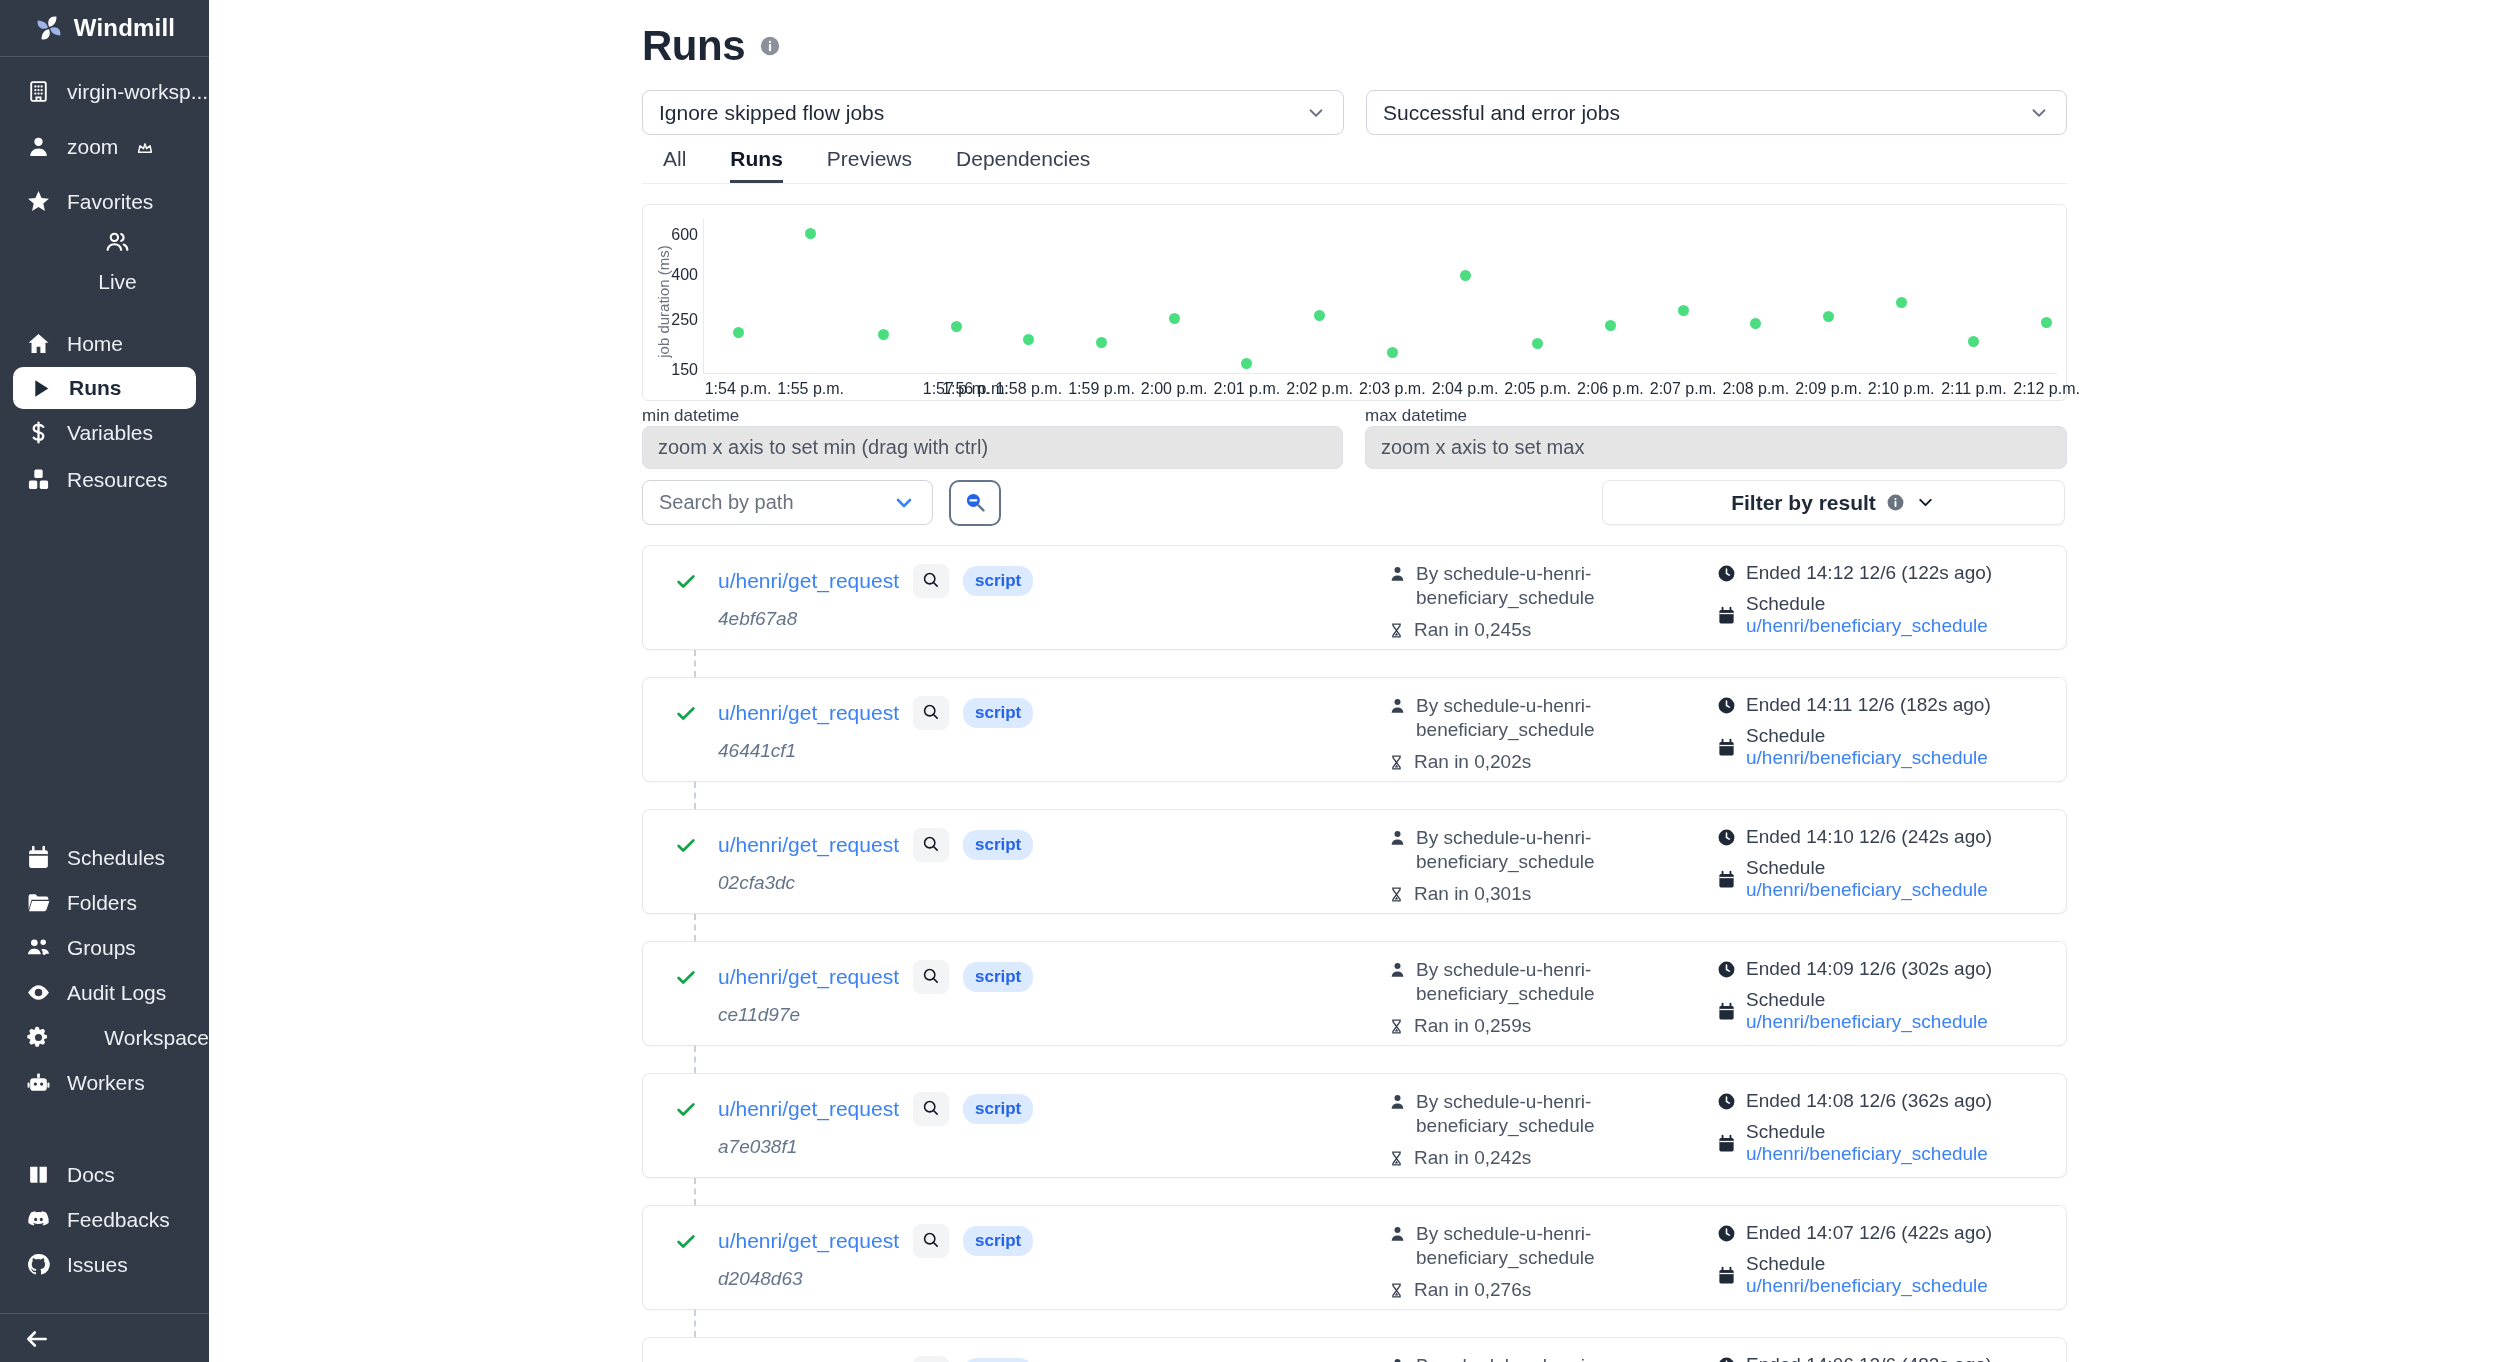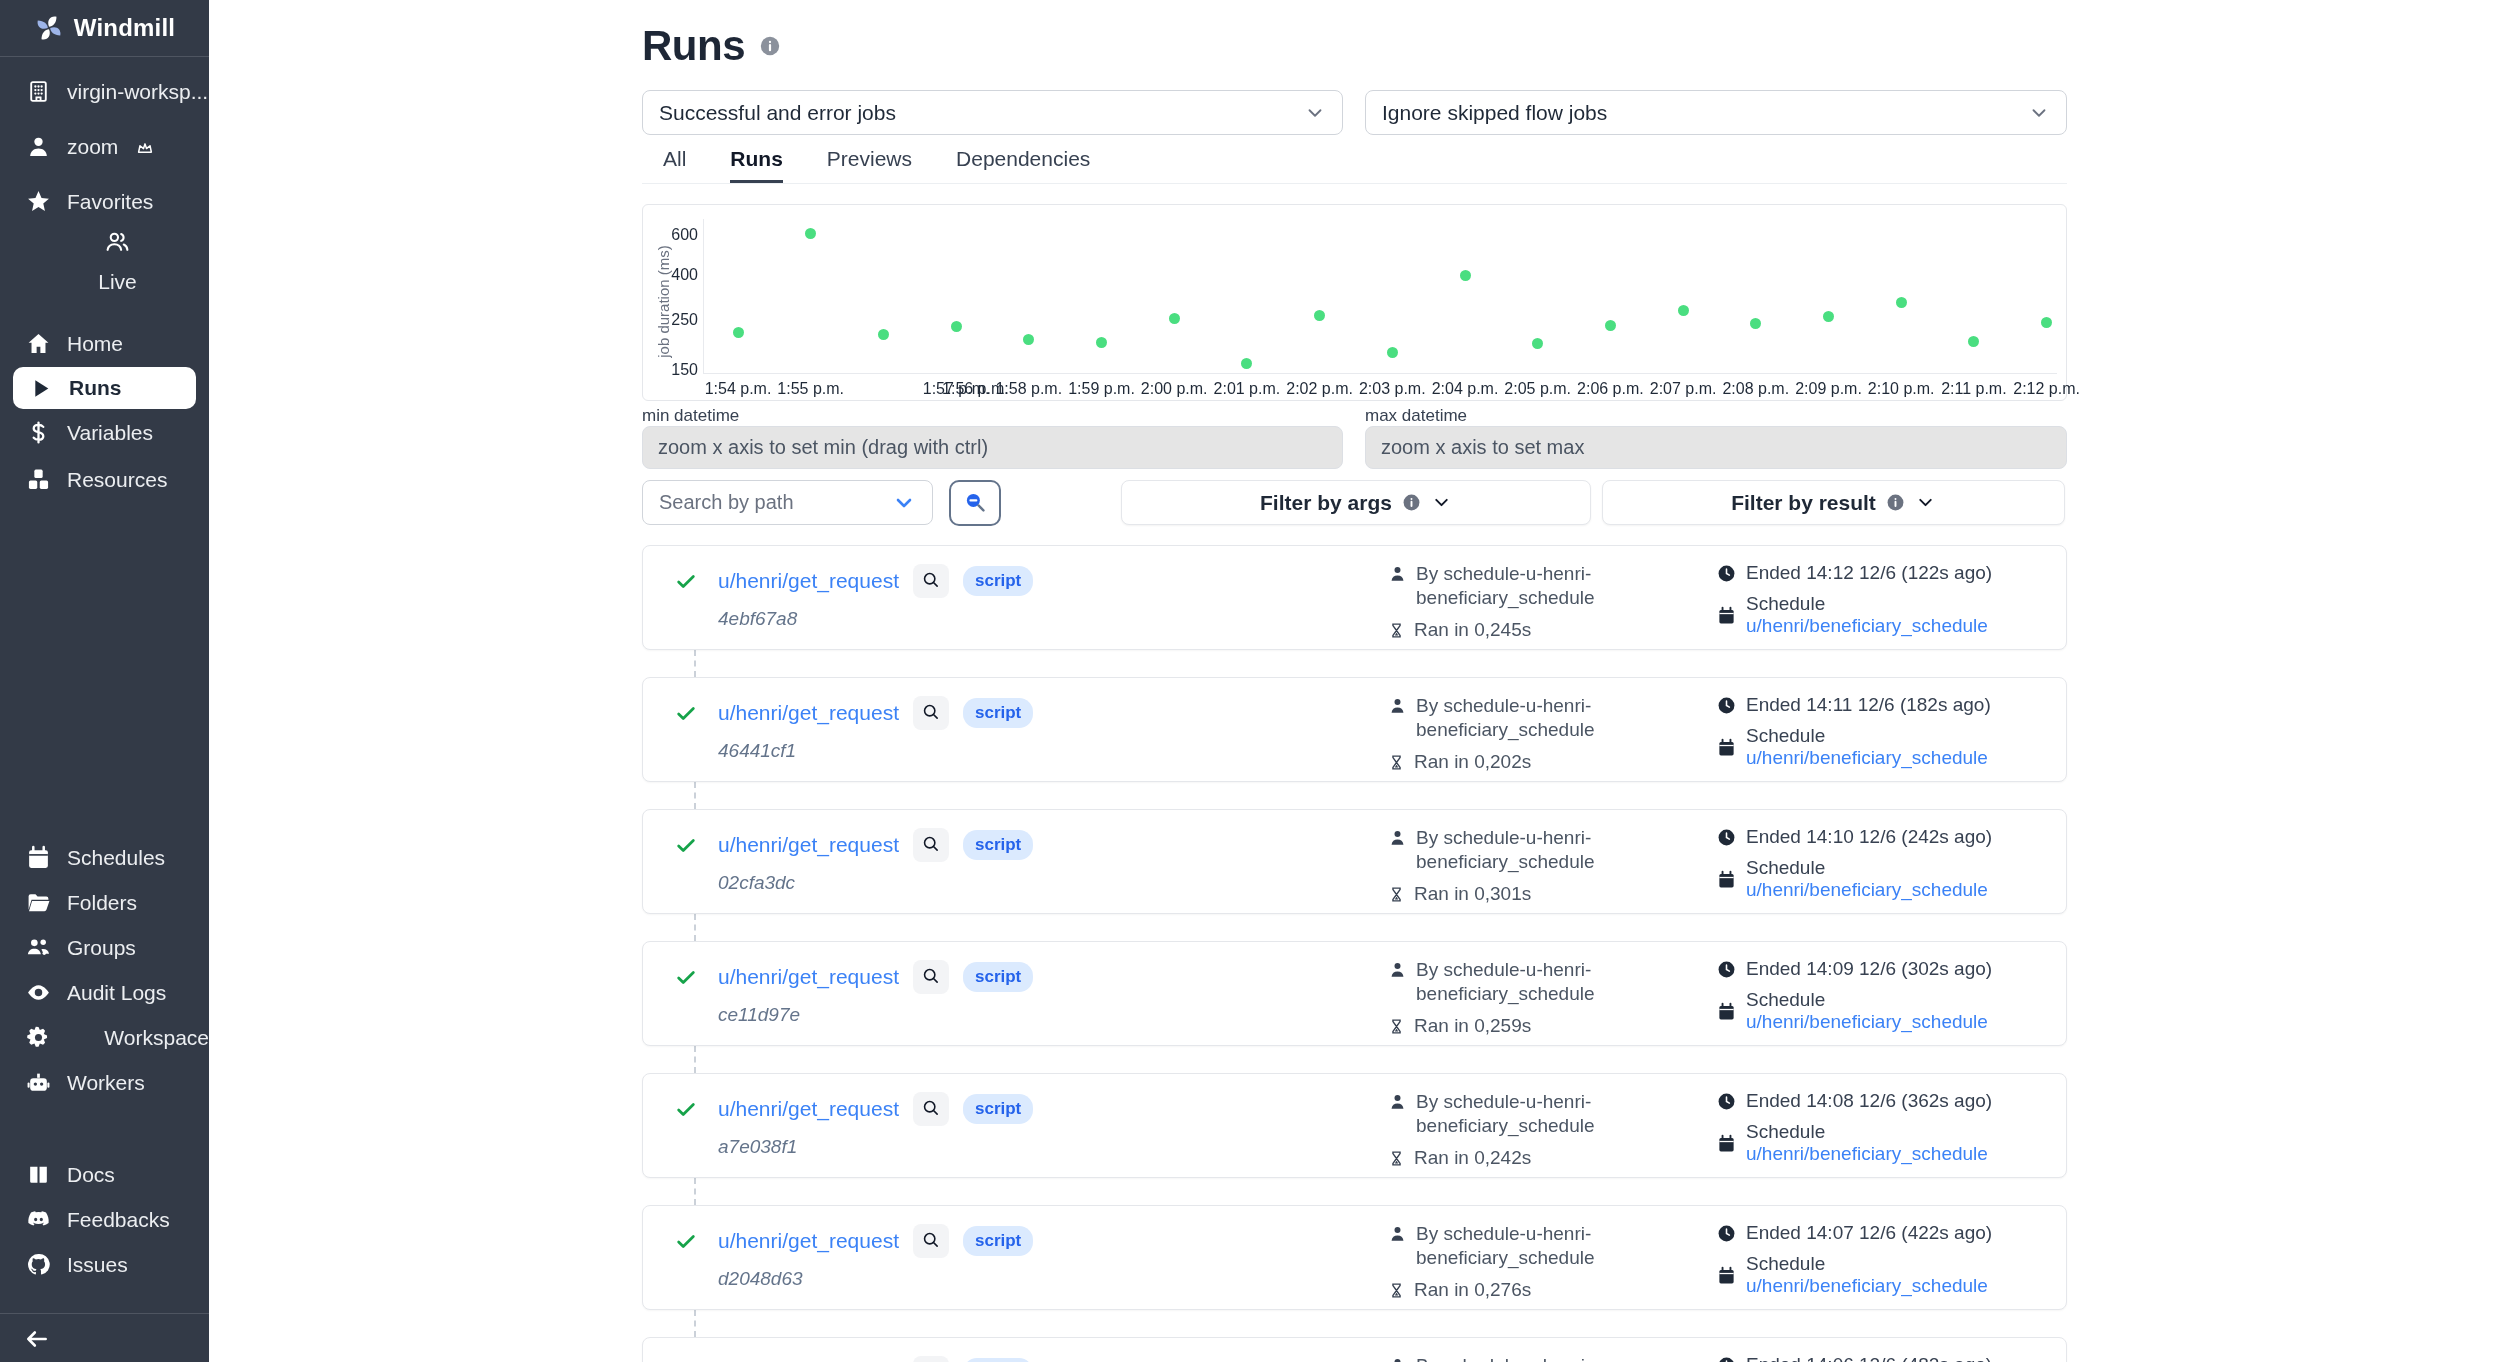--- a/index.html
+++ b/index.html
@@ -312,28 +312,28 @@
         <h1 class="page-title">Runs</h1>
         <span class="info-badge">
           <svg viewBox="0 0 24 24">
               <circle cx="12" cy="12" r="10" fill="#8b919c"></circle>
               <path d="M12 11v5.5M12 7.4v.3" stroke="#fff" stroke-width="2.4" stroke-linecap="round" fill="none"></path>
             </svg>
         </span>
       </div>
 
       <div class="dropdown-row">
-        <div class="select-box dd-left">
-          <span>Successful and error jobs</span>
+        <div class="select-box dd-right">
+          <span>Ignore skipped flow jobs</span>
           <span class="chev"><svg viewBox="0 0 24 24" fill="none" stroke="currentColor" stroke-width="2" stroke-linecap="round" stroke-linejoin="round">
                 <path d="M6 9l6 6 6-6"></path>
               </svg></span>
         </div>
-        <div class="select-box dd-right">
-          <span>Ignore skipped flow jobs</span>
+        <div class="select-box dd-left">
+          <span>Successful and error jobs</span>
           <span class="chev"><svg viewBox="0 0 24 24" fill="none" stroke="currentColor" stroke-width="2" stroke-linecap="round" stroke-linejoin="round">
                 <path d="M6 9l6 6 6-6"></path>
               </svg></span>
         </div>
       </div>
 
       <div class="tabs-row" id="tabs-row">
           <div class="tab">All</div>
           <div class="tab active">Runs</div>
           <div class="tab">Previews</div>
@@ -404,30 +404,20 @@
         </div>
         <button class="search-btn">
           <span>
             <svg viewBox="0 0 24 24">
                 <circle cx="10.5" cy="10.5" r="6" fill="#2563eb"></circle>
                 <path d="M7.8 10.5h5.4" stroke="#fff" stroke-width="2" stroke-linecap="round"></path>
                 <path d="M15.2 15.2l4.6 4.6" stroke="#64748b" stroke-width="2.2" stroke-linecap="round"></path>
               </svg>
           </span>
         </button>
-        <div class="filter-btn filter-args">
-          <span>Filter by args</span>
-          <span class="inf"><svg viewBox="0 0 24 24">
-                <circle cx="12" cy="12" r="10" fill="#6b7280"></circle>
-                <path d="M12 11v5.5M12 7.4v.3" stroke="#fff" stroke-width="2.4" stroke-linecap="round" fill="none"></path>
-              </svg></span>
-          <span class="chev"><svg viewBox="0 0 24 24" fill="none" stroke="currentColor" stroke-width="2.2" stroke-linecap="round" stroke-linejoin="round">
-                <path d="M6 9l6 6 6-6"></path>
-              </svg></span>
-        </div>
         <div class="filter-btn filter-result">
           <span>Filter by result</span>
           <span class="inf"><svg viewBox="0 0 24 24">
                 <circle cx="12" cy="12" r="10" fill="#6b7280"></circle>
                 <path d="M12 11v5.5M12 7.4v.3" stroke="#fff" stroke-width="2.4" stroke-linecap="round" fill="none"></path>
               </svg></span>
           <span class="chev"><svg viewBox="0 0 24 24" fill="none" stroke="currentColor" stroke-width="2.2" stroke-linecap="round" stroke-linejoin="round">
                 <path d="M6 9l6 6 6-6"></path>
               </svg></span>
         </div>

